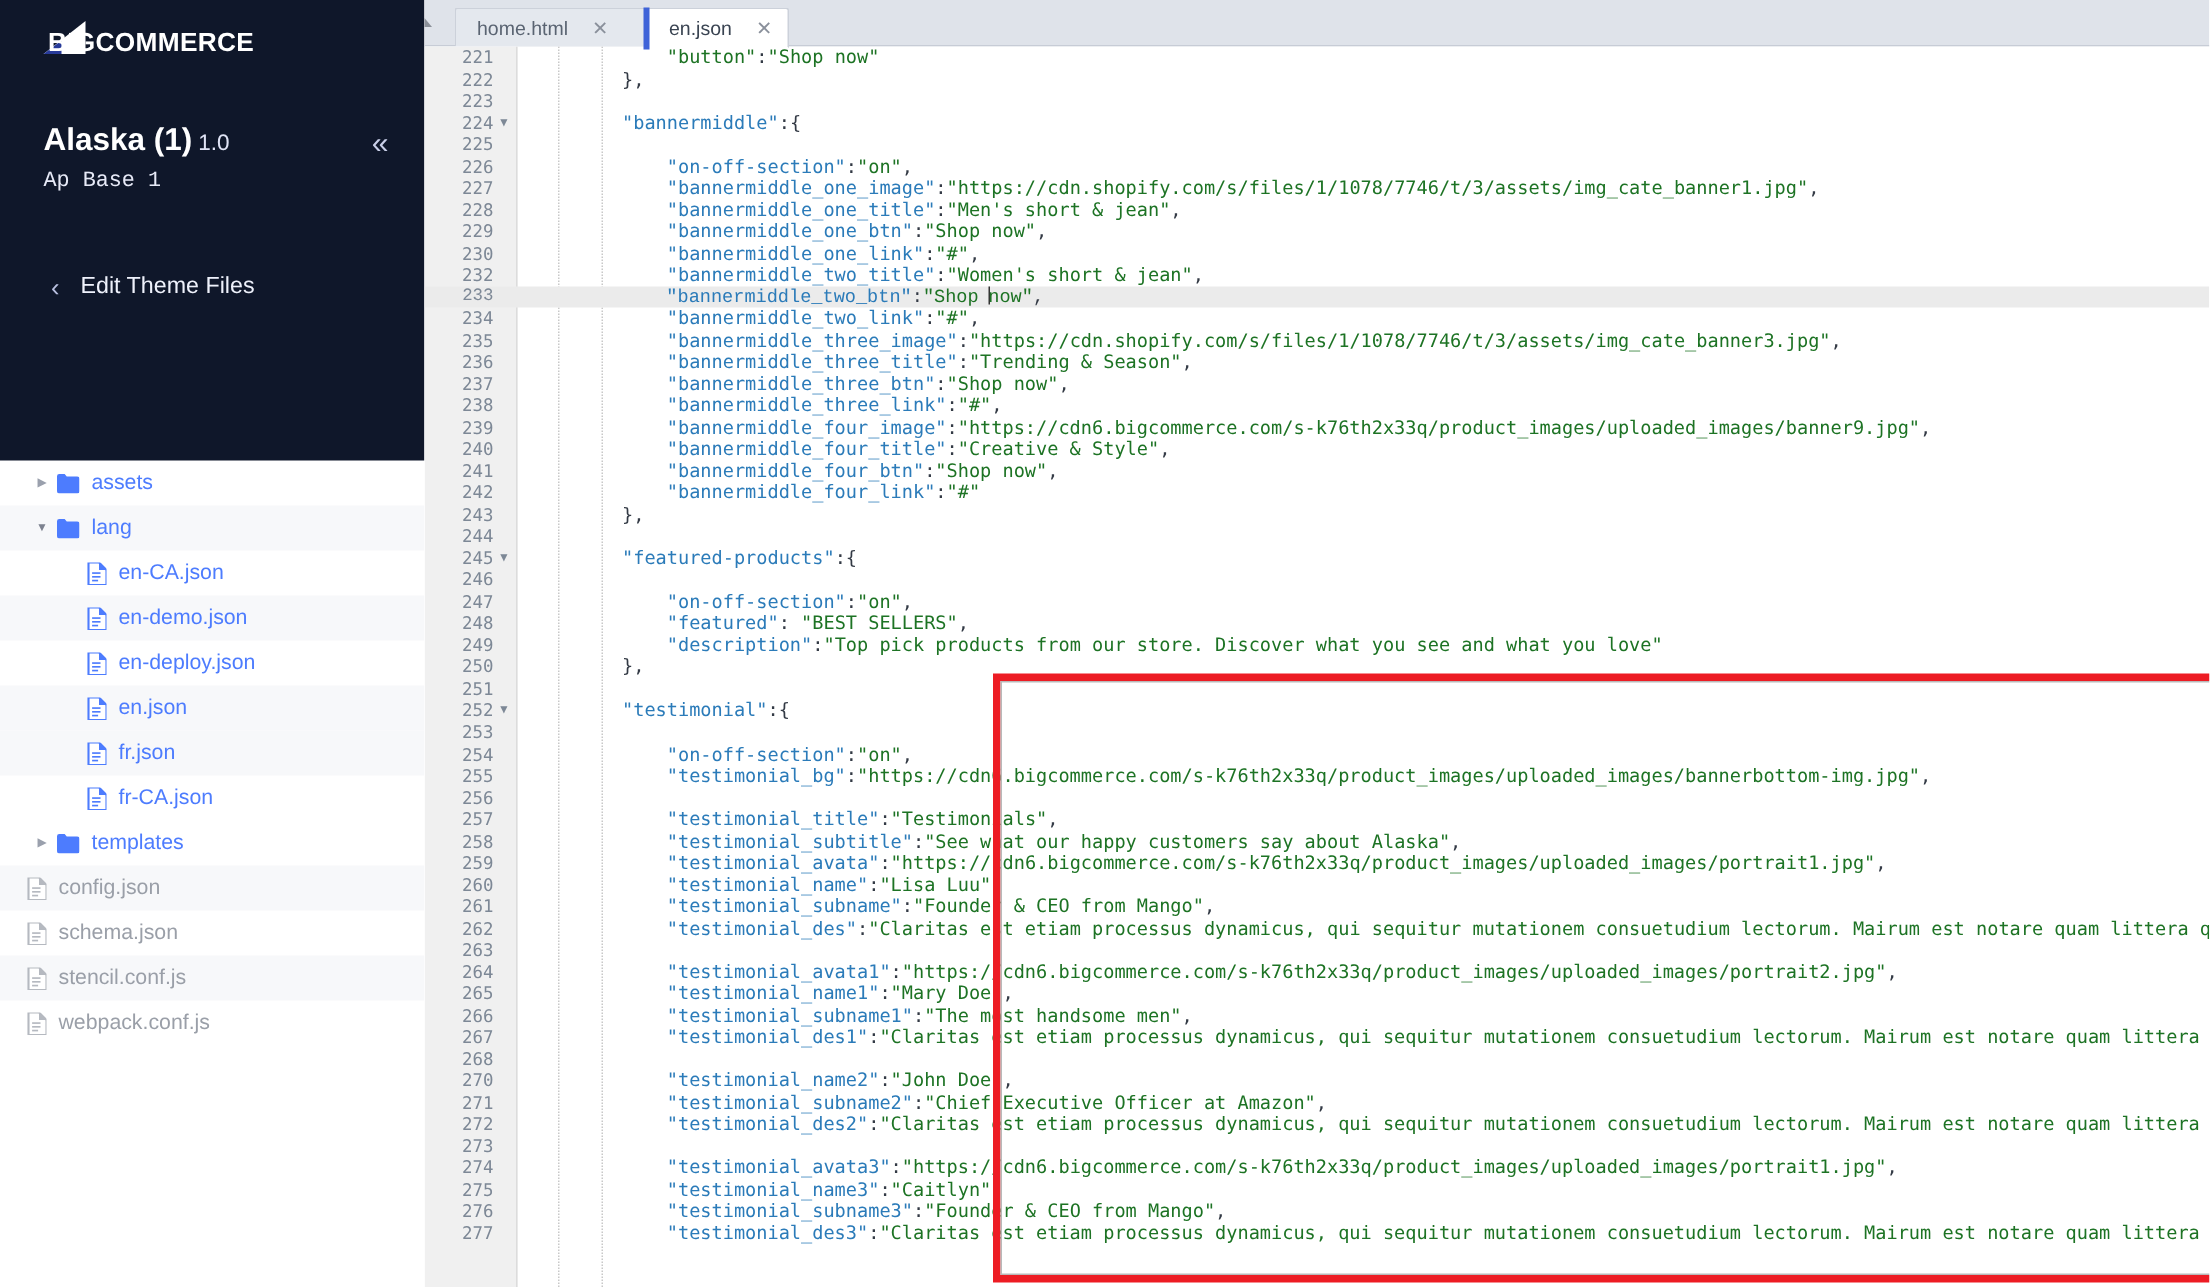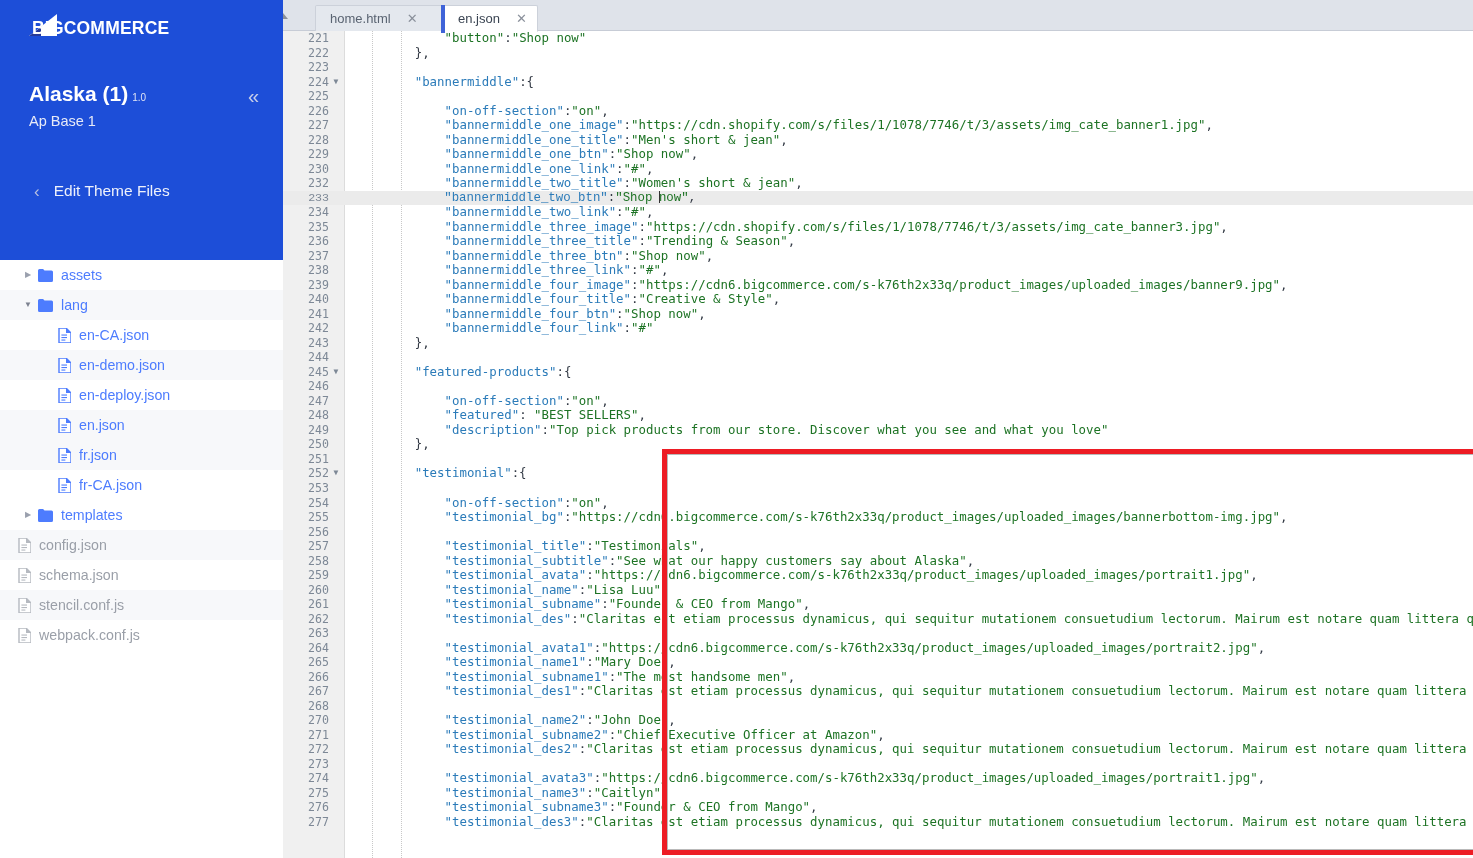--- a/index.html
+++ b/index.html
@@ -15,22 +15,22 @@
 
   
   .sidebar {
     width: 283px; height: 858px;
     background: #ffffff;
     display: flex; flex-direction: column;
     position: relative;
     flex: 0 0 283px;
   }
   .sidebar-head {
-    background: #1d4ed8;
-    height: 260px;
+    background: #0f172a;
+    height: 307px;
     padding: 0;
     position: relative;
     color: #ffffff;
   }
   .logo-text {
     position: absolute; left: 32px; top: 18px;
     font-size: 17.5px; font-weight: bold; letter-spacing: .2px;
     color: #ffffff; white-space: nowrap;
   }
   .logo-mark {
@@ -39,25 +39,25 @@
     overflow: hidden;
   }
   .logo-mark svg { display: block; }
 
   .theme-title {
     position: absolute; left: 29px; top: 82px;
     font-size: 21px; font-weight: bold; color: #ffffff;
     white-space: nowrap;
   }
   .theme-title .ver {
-    font-size: 10px; font-weight: normal; color: #dfe3f5; margin-left: 4px;
+    font-size: 15px; font-weight: normal; color: #dfe3f5; margin-left: 4px;
   }
   .theme-sub {
     position: absolute; left: 29px; top: 113px;
-    font-size: 14.5px; color: #e7eaf7; font-weight: normal;
+    font-size: 14.5px; color: #e7eaf7; font-weight: normal; font-family: Liberation Mono, monospace;
   }
   .collapse-btn {
     position: absolute; right: 24px; top: 86px;
     font-size: 20px; line-height: 1; color: #c9cfe8;
     cursor: pointer; user-select: none;
   }
   .edit-theme-row {
     position: absolute; left: 0; top: 182px; width: 100%;
     display: flex; align-items: center; gap: 14px;
     padding-left: 34px;
@@ -117,21 +117,20 @@
   .tab {
     position: absolute; top: 5px; height: 26px;
     display: flex; align-items: center;
     font-size: 13px; color: #5a6472;
     padding: 0 10px 0 14px;
     background: #e4e8ee;
     border: 1px solid #ccd1da; border-bottom: none;
     border-radius: 2px 2px 0 0;
     cursor: pointer;
     user-select: none;
-    margin-left: 12px;
   }
   .tab .tname { margin-right: 16px; }
   .tab .tclose { font-size: 13px; color: #8a909b; line-height: 1; }
   .tab.active {
     background: #ffffff;
     color: #3a4452;
     border-color: #ccd1da;
     z-index: 3;
     height: 27px;
     border-bottom: 1px solid #ffffff;

